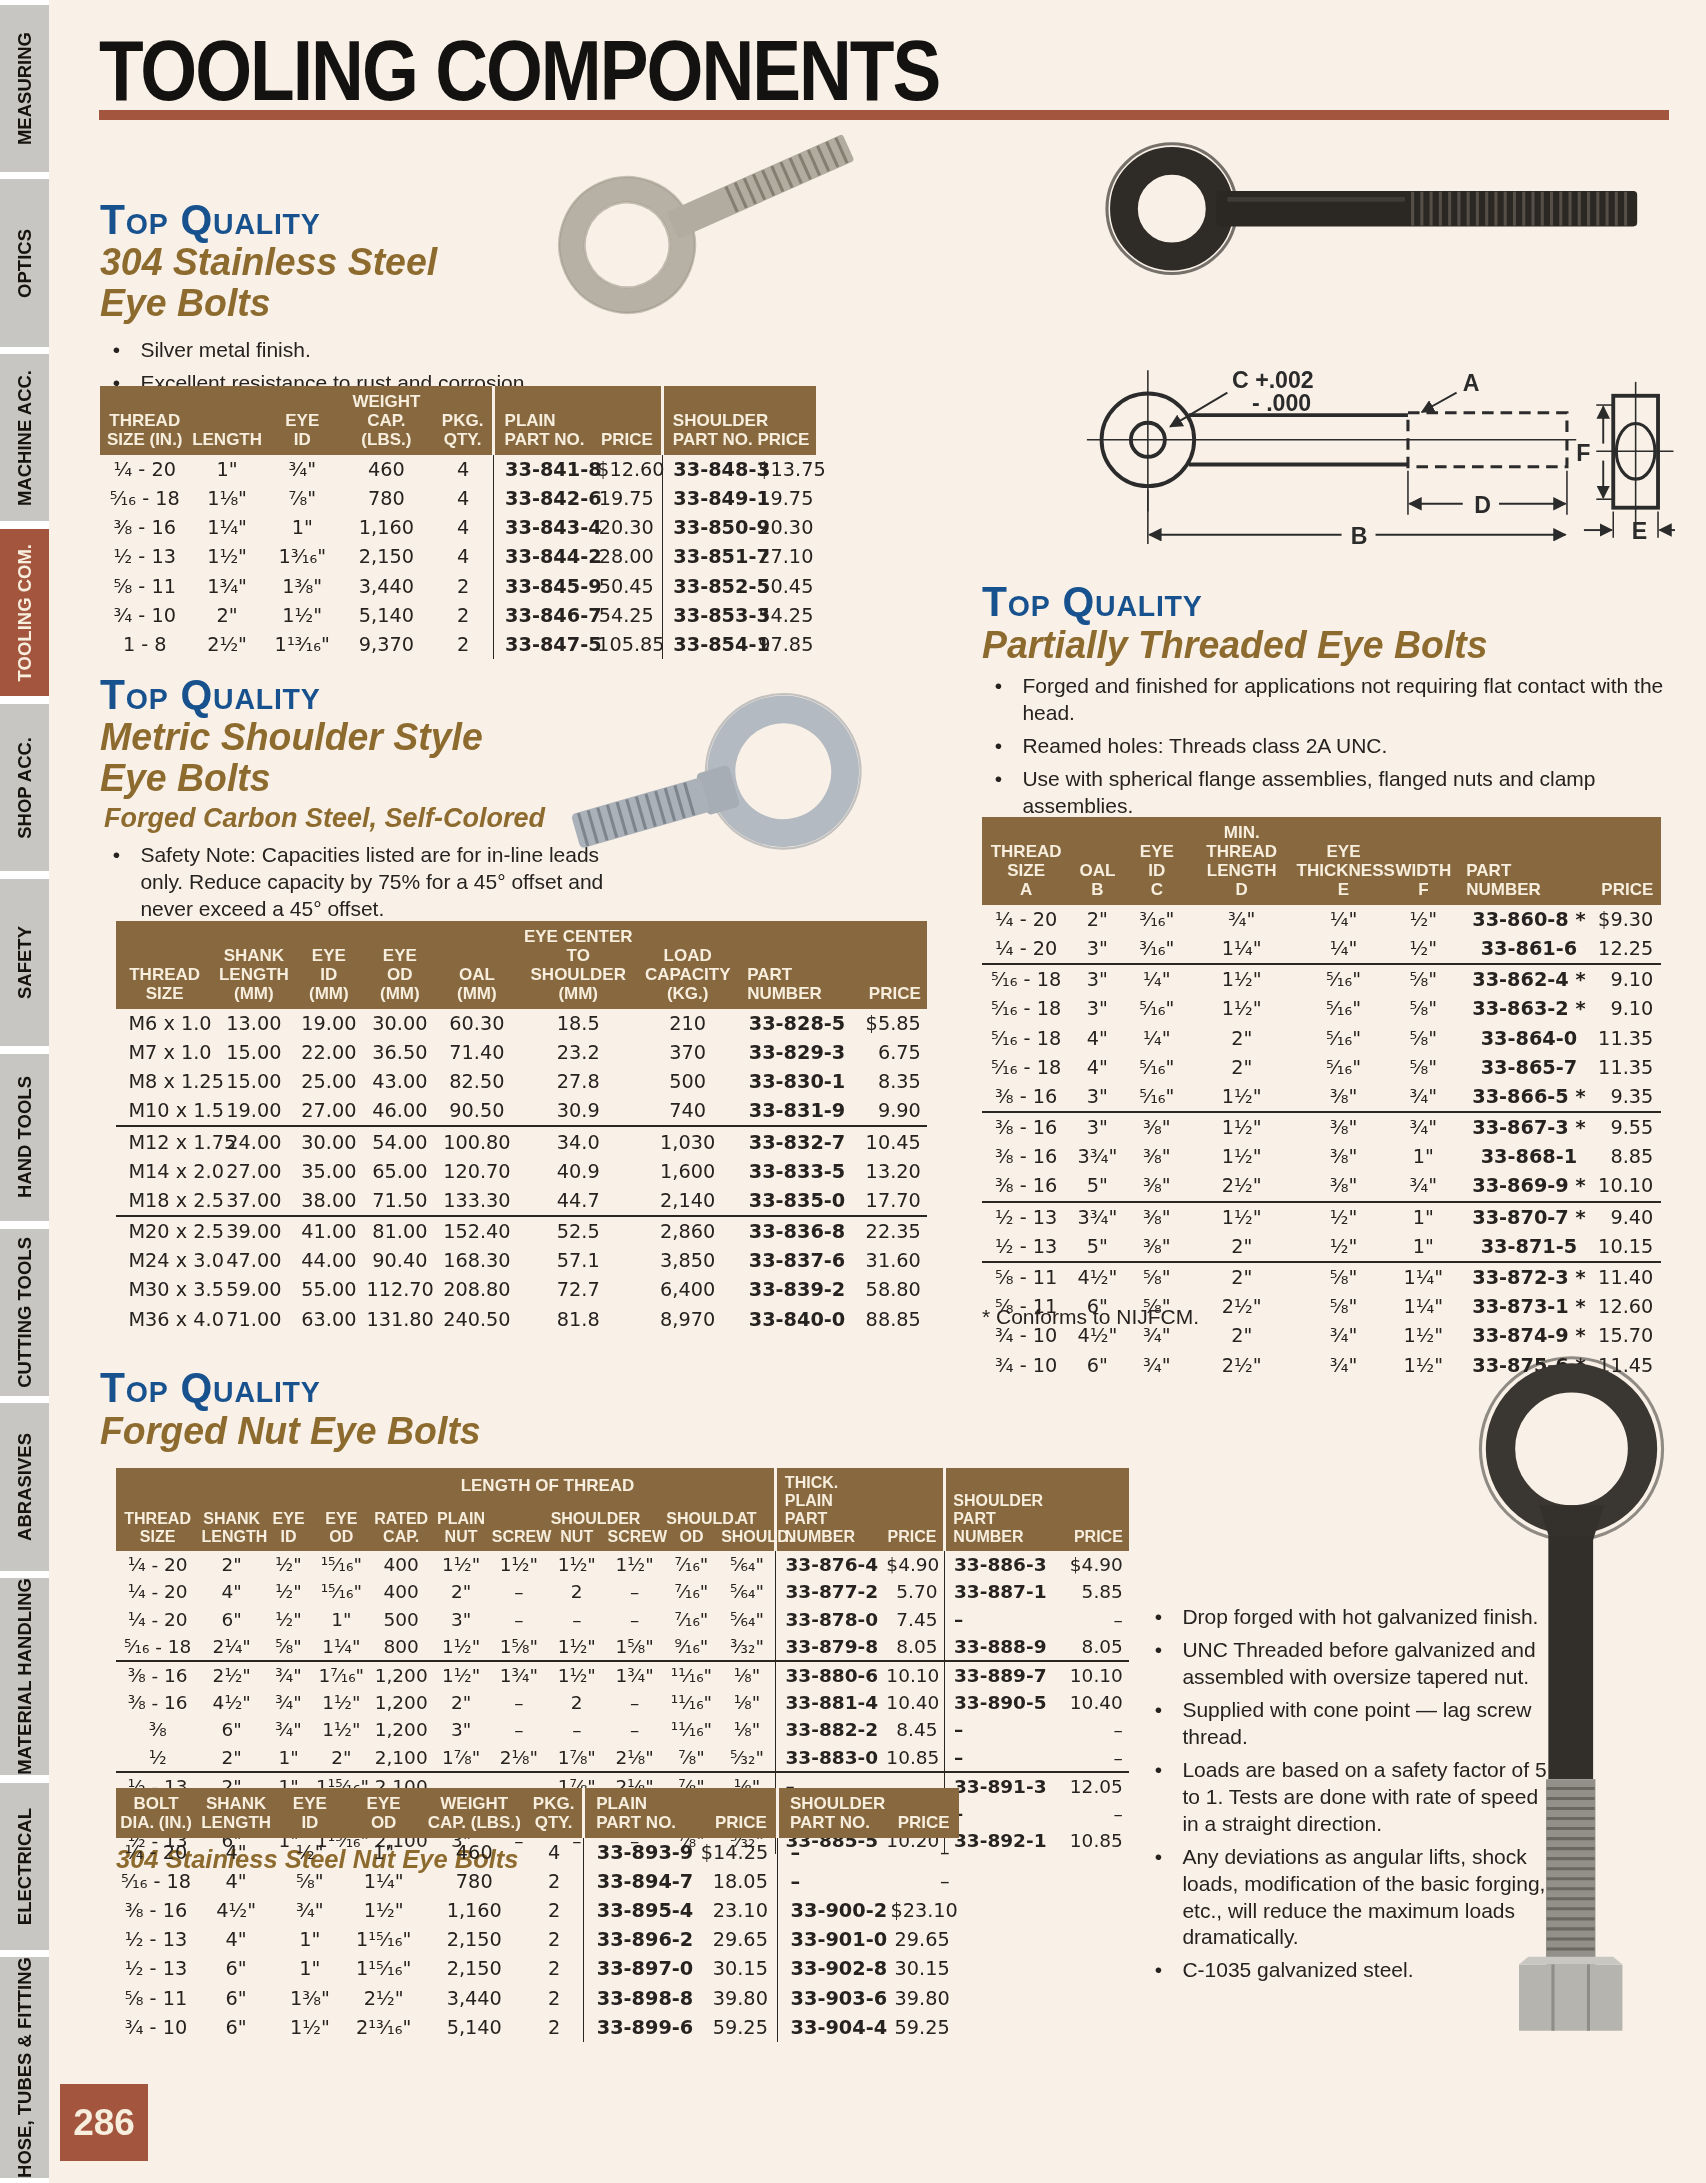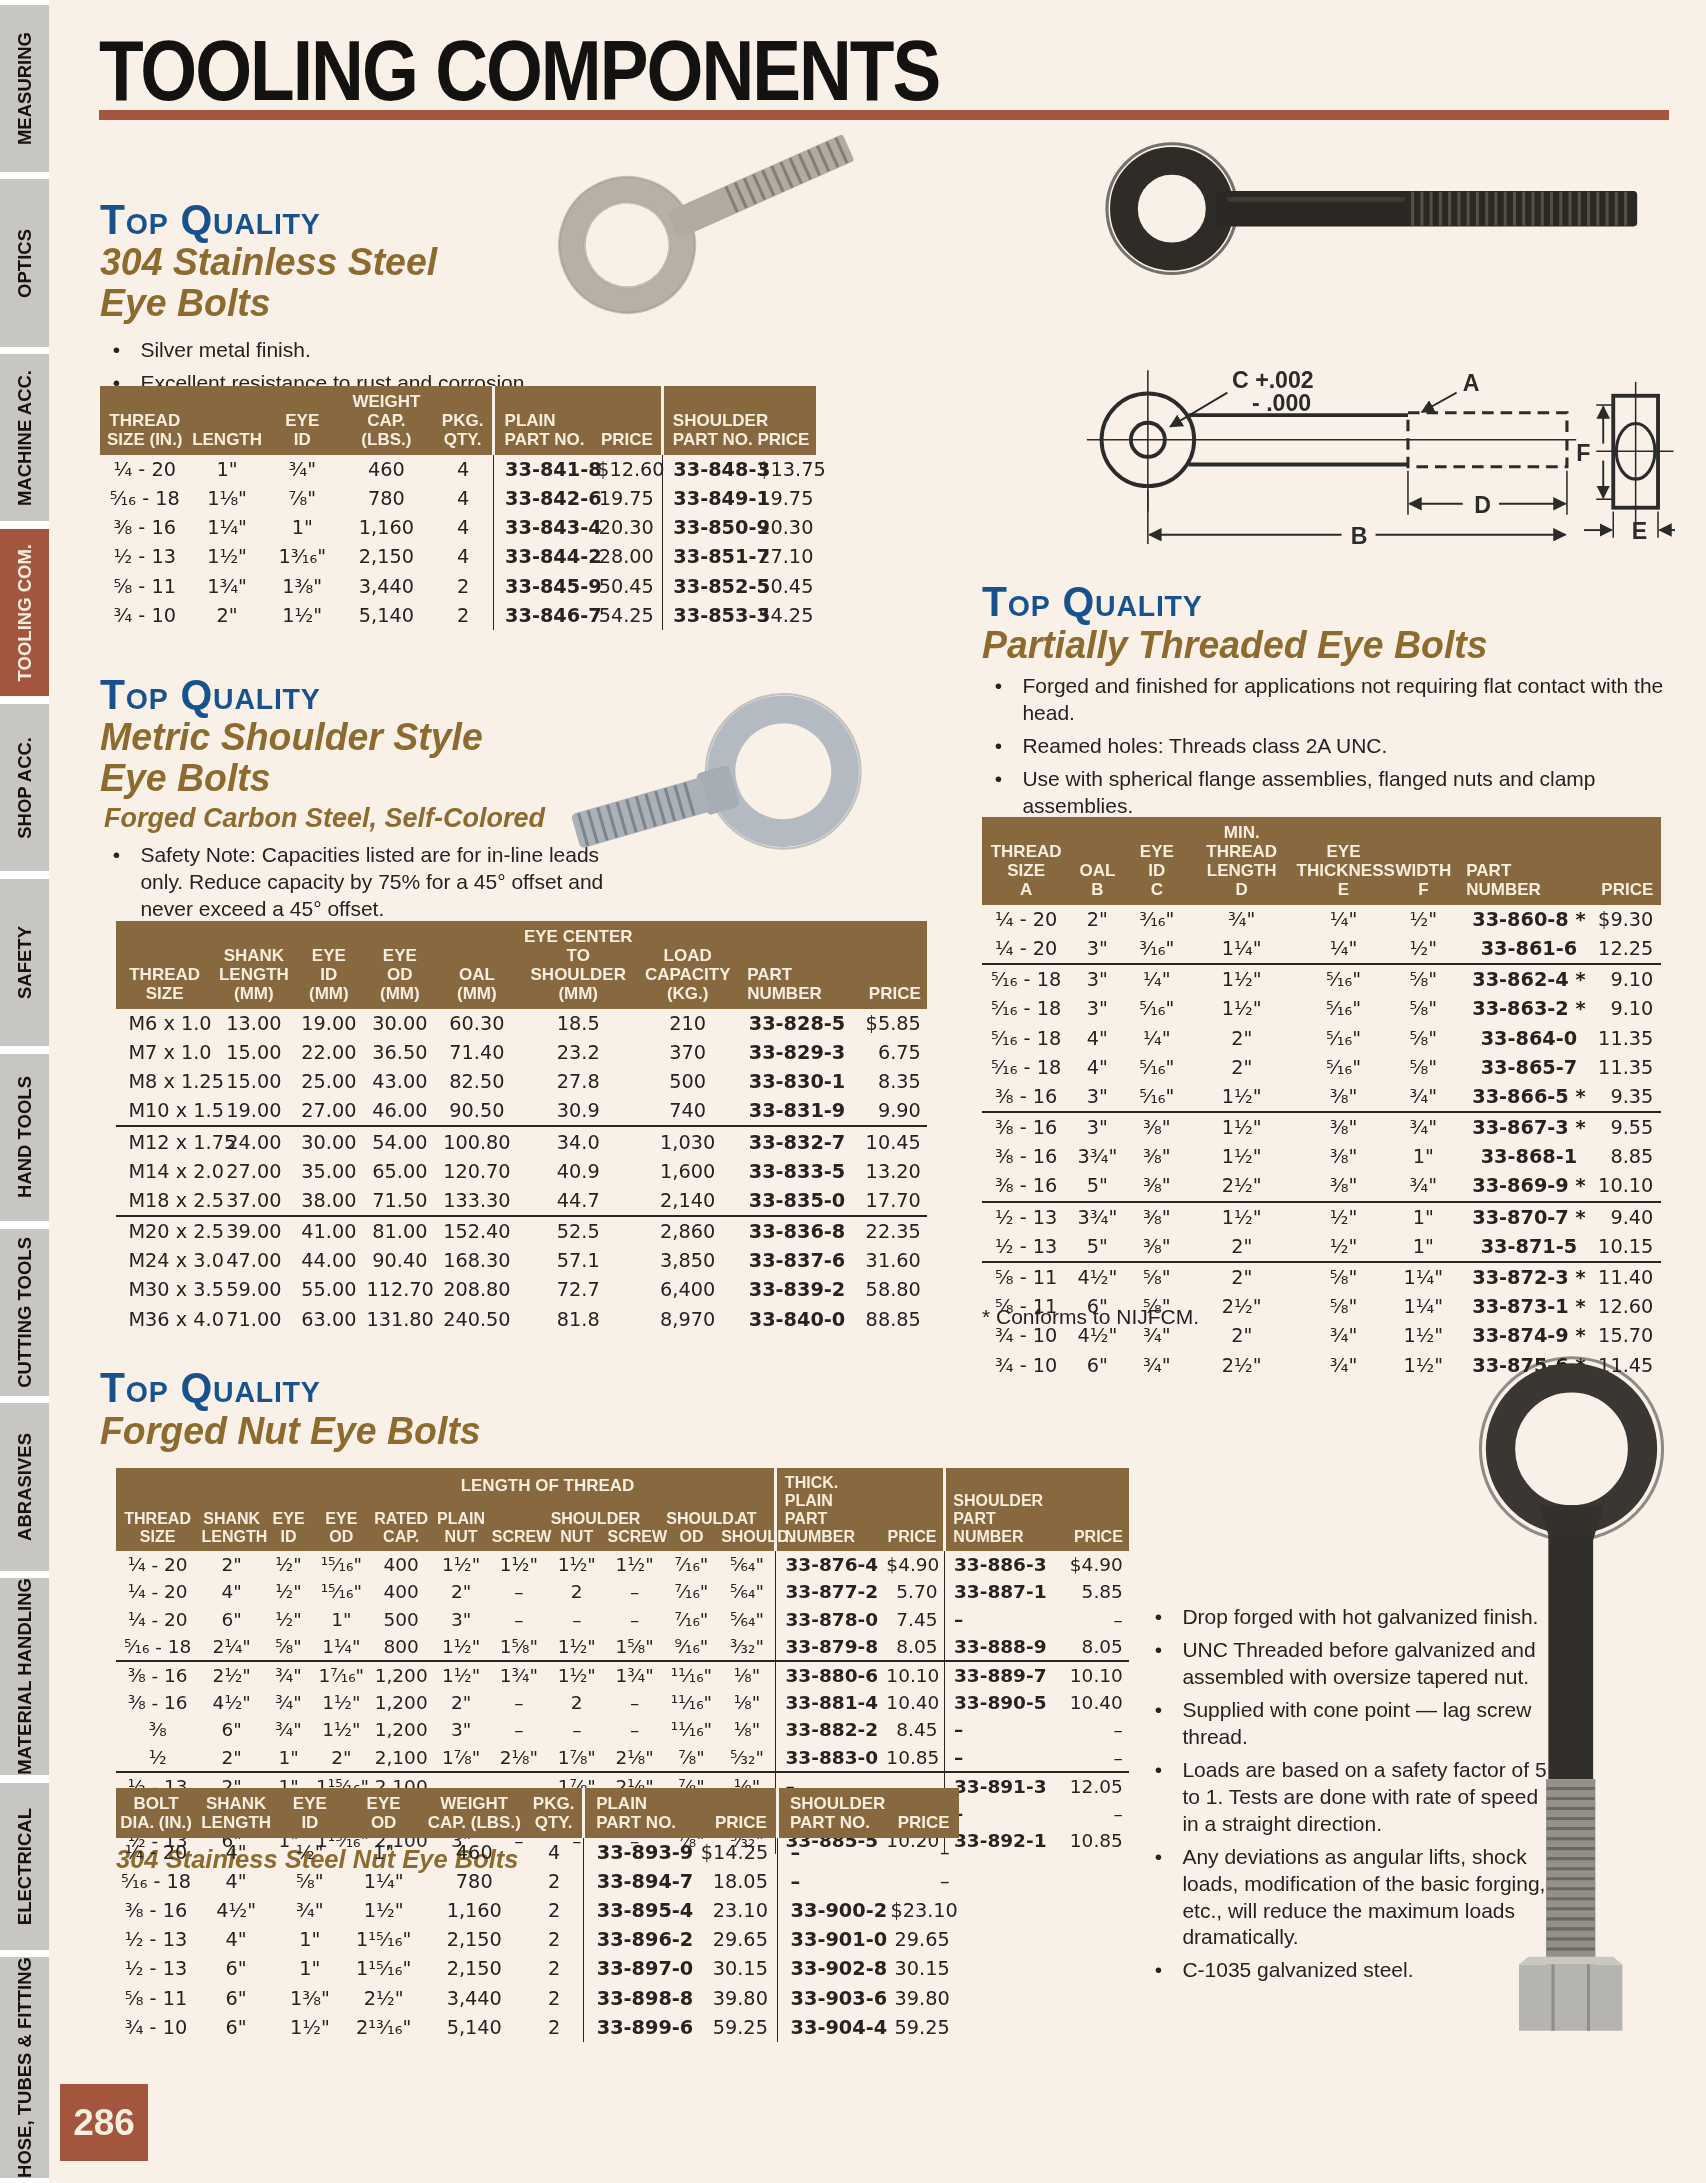--- a/index.html
+++ b/index.html
@@ -271,20 +271,31 @@
           <tr>
             <td>³⁄₄ - 10</td>
             <td>2"</td>
             <td>1¹⁄₂"</td>
             <td>5,140</td>
             <td>2</td>
             <td>33-846-7</td>
             <td>54.25</td>
             <td>33-853-3</td>
             <td>54.25</td>
+          </tr>
+          <tr>
+            <td>1 - 8</td>
+            <td>2¹⁄₂"</td>
+            <td>1¹³⁄₁₆"</td>
+            <td>9,370</td>
+            <td>2</td>
+            <td>33-847-5</td>
+            <td>105.85</td>
+            <td>33-854-1</td>
+            <td>97.85</td>
           </tr>
         </tbody>
       </table>
     </div>
 
   <svg class="abs" style="left:502px;top:85px;" width="394" height="262" viewBox="0 0 510 340">
     <g transform="rotate(-24 250 165)">
       <circle cx="152" cy="168" r="72" fill="none" stroke="#b7b0a4" stroke-width="32"></circle>
       <circle cx="152" cy="168" r="88" fill="none" stroke="#978f82" stroke-width="3" opacity=".5"></circle>
       <circle cx="152" cy="168" r="55" fill="none" stroke="#8d8578" stroke-width="3" opacity=".5"></circle>

